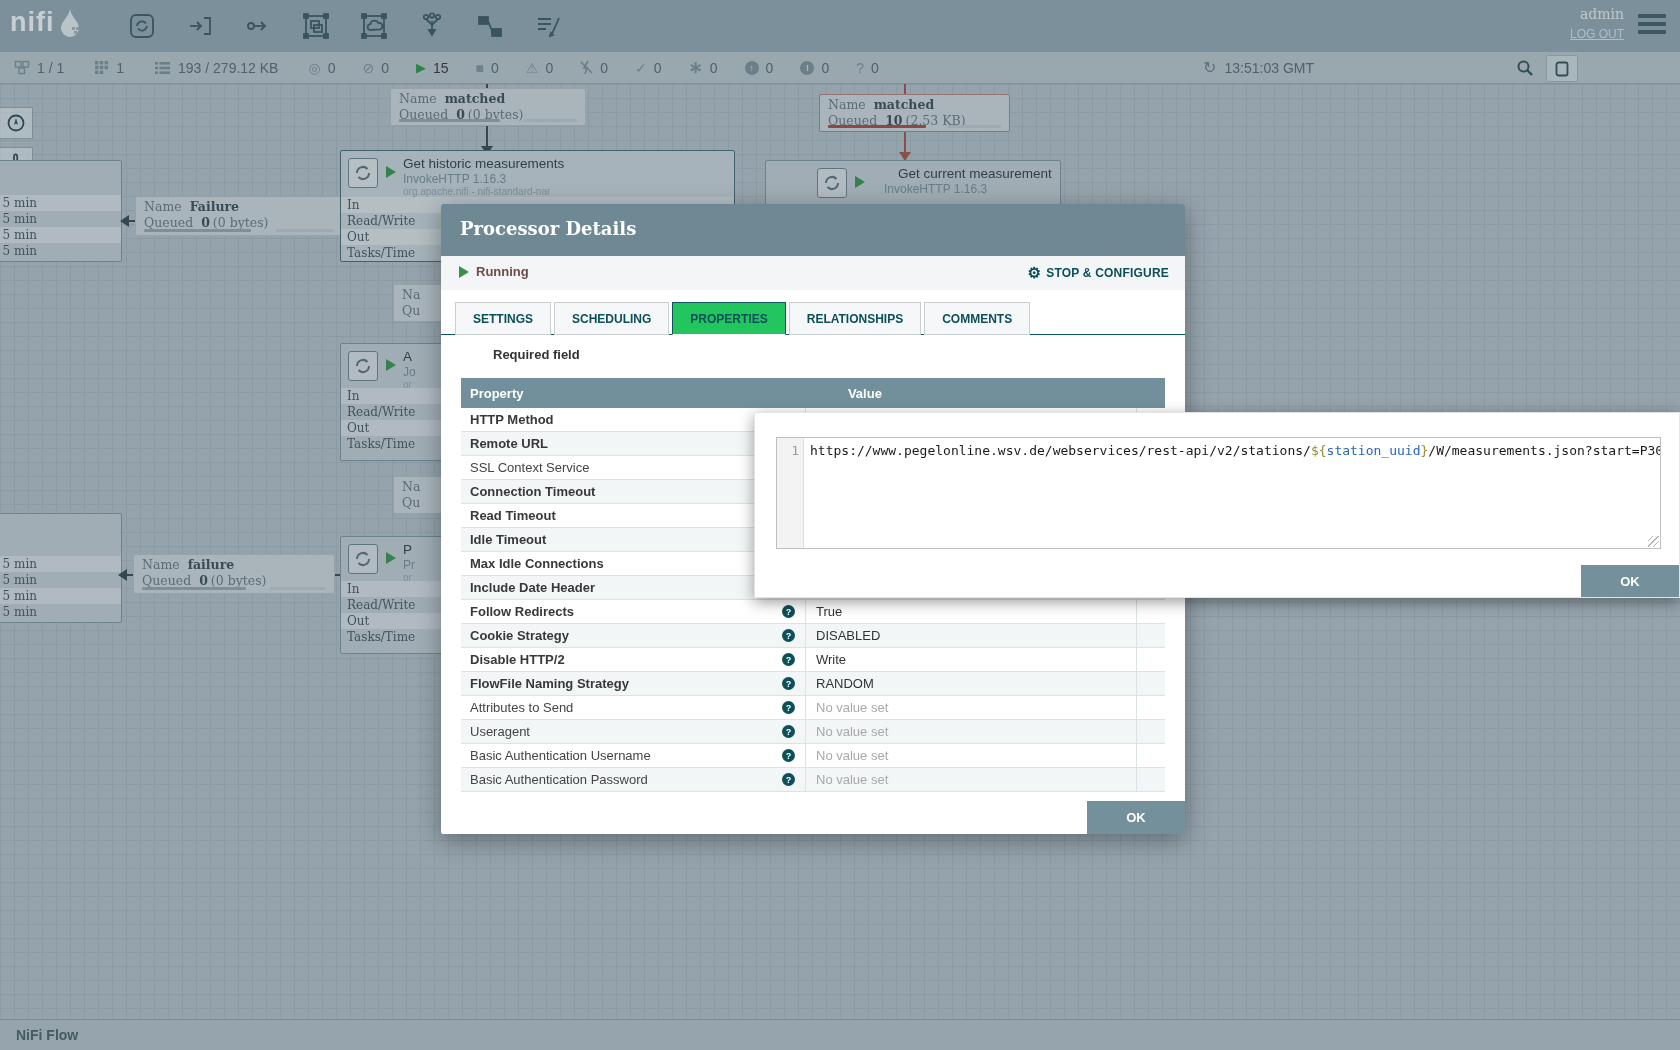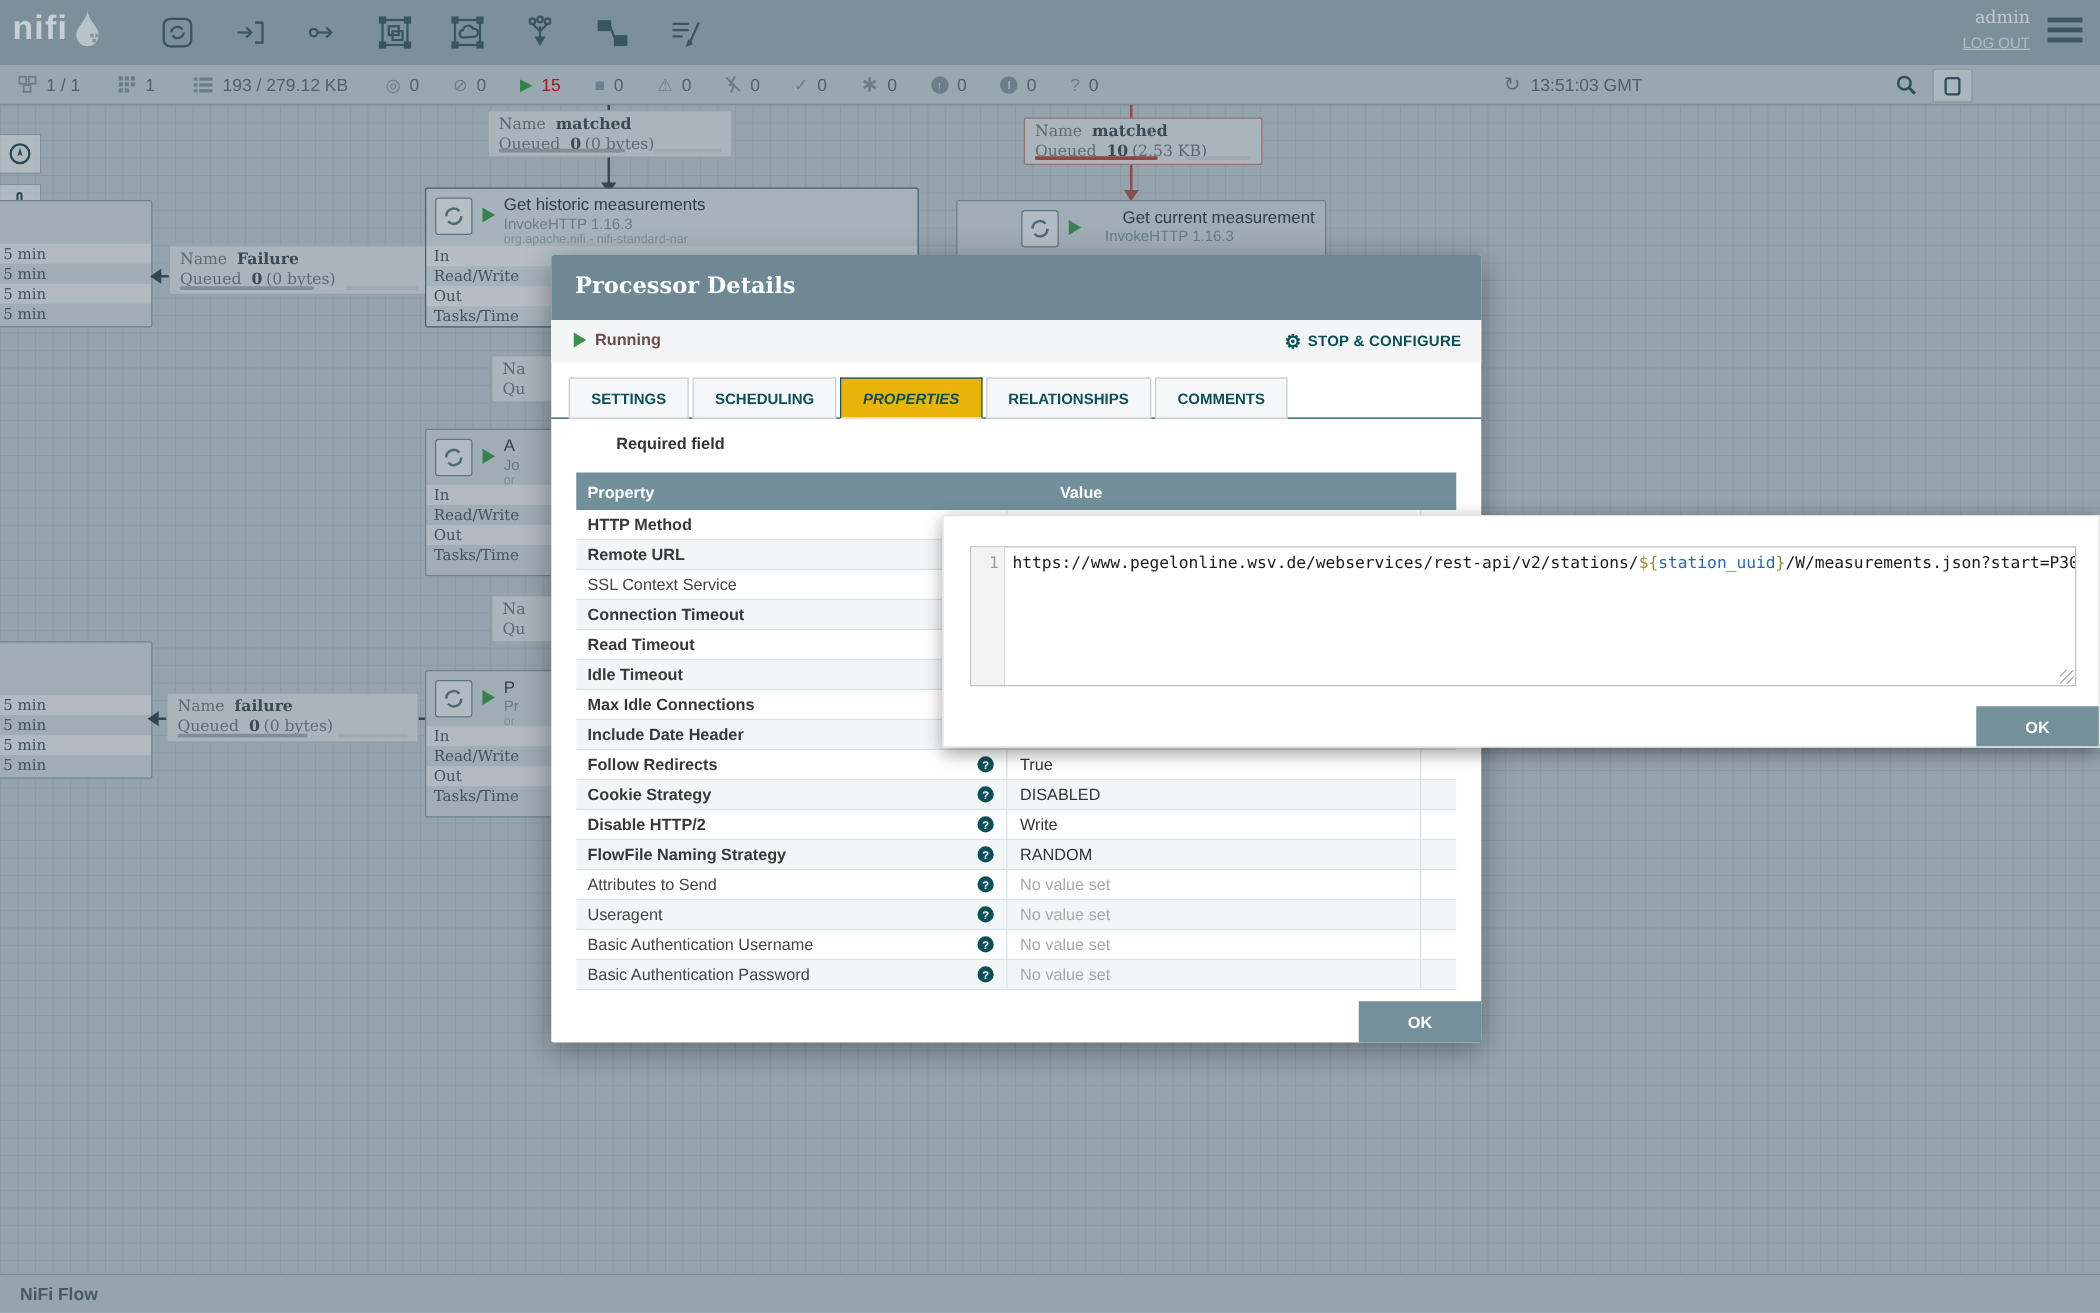--- a/index.html
+++ b/index.html
@@ -89,21 +89,21 @@
   #dlg-title { position:absolute; left:19px; top:14px; font-family:"DejaVu Serif", serif; font-weight:bold; font-size:18px; color:#fff; }
   #dlg-statusrow { position:absolute; left:0; top:52px; right:0; height:34px; background:#f4f5f6; }
   #dlg-state { position:absolute; left:18px; top:8px; display:flex; align-items:center; font-size:13px; font-weight:bold; color:#6d4c4a; }
   #dlg-state .play { width:0; height:0; border-left:10px solid #3a8f4f; border-top:6px solid transparent; border-bottom:6px solid transparent; margin-right:7px; }
   #dlg-action { position:absolute; right:16px; top:8px; display:flex; align-items:center; font-size:12px; font-weight:bold;
      color:#0b4f59; letter-spacing:.2px; cursor:pointer; }
   #dlg-action .gear { font-size:15px; margin-right:5px; }
   #dlg-tabs { position:absolute; left:14px; top:98px; display:flex; gap:3px; z-index:2; }
   .tab { height:33px; line-height:32px; padding:0 17px; background:#f6f7f8; border:1px solid #c9ced1;
      font-size:12px; font-weight:bold; color:#0b4f59; cursor:pointer; }
-  .tab.active { background:#eab308; border:1px solid #0f5560; border-bottom:1px solid #fff; position:relative; z-index:3;font-style:italic; }
+  .tab.active { background:#22c55e; border:1px solid #0f5560; border-bottom:1px solid #fff; position:relative; z-index:3; }
   #tabs-underline { position:absolute; left:0; right:0; top:130px; border-top:1px solid #0f5560; z-index:1; }
   #required-note { position:absolute; left:20px; top:143px; font-size:13px; font-weight:bold; color:#333;padding-left:32px; }
   #prop-table { position:absolute; left:20px; top:174px; width:704px; }
   #prop-head { display:flex; height:30px; background:#72909c; color:#fff; font-size:13px; font-weight:bold; align-items:center;gap:36px; }
   #prop-head .h-name { width:345px; padding-left:9px; }
   #prop-head .h-value { width:331px; padding-left:10px; }
   #prop-rows { position:relative; }
   .prow { display:flex; height:24px; border-bottom:1px solid #dce3e6; font-size:13px; align-items:center; background:#fff; }
   .prow:nth-child(even) { background:#f3f6f7; }
   .pname { width:345px; padding-left:9px; position:relative; color:#444; height:100%; display:flex; align-items:center;
@@ -274,21 +274,21 @@
       <span class="sc-item">
         <span class="ic" style="color: rgb(126, 146, 157); font-size: 14px;">◎</span>
         <span>0</span>
       </span>
       <span class="sc-item">
         <span class="ic" style="color: rgb(126, 146, 157); font-size: 14px;">⊘</span>
         <span>0</span>
       </span>
       <span class="sc-item">
         <span class="ic" style="color: rgb(53, 150, 78); font-size: 13px;">▶</span>
-        <span style="color: #b91c1c; text-align: center;">15</span>
+        <span style="color: #404040; text-align: center;">15</span>
       </span>
       <span class="sc-item">
         <span class="ic" style="color: rgb(123, 151, 164); font-size: 14px;">■</span>
         <span>0</span>
       </span>
       <span class="sc-item">
         <span class="ic" style="color: rgb(126, 146, 157); font-size: 14px;">⚠</span>
         <span>0</span>
       </span>
       <span class="sc-item">

